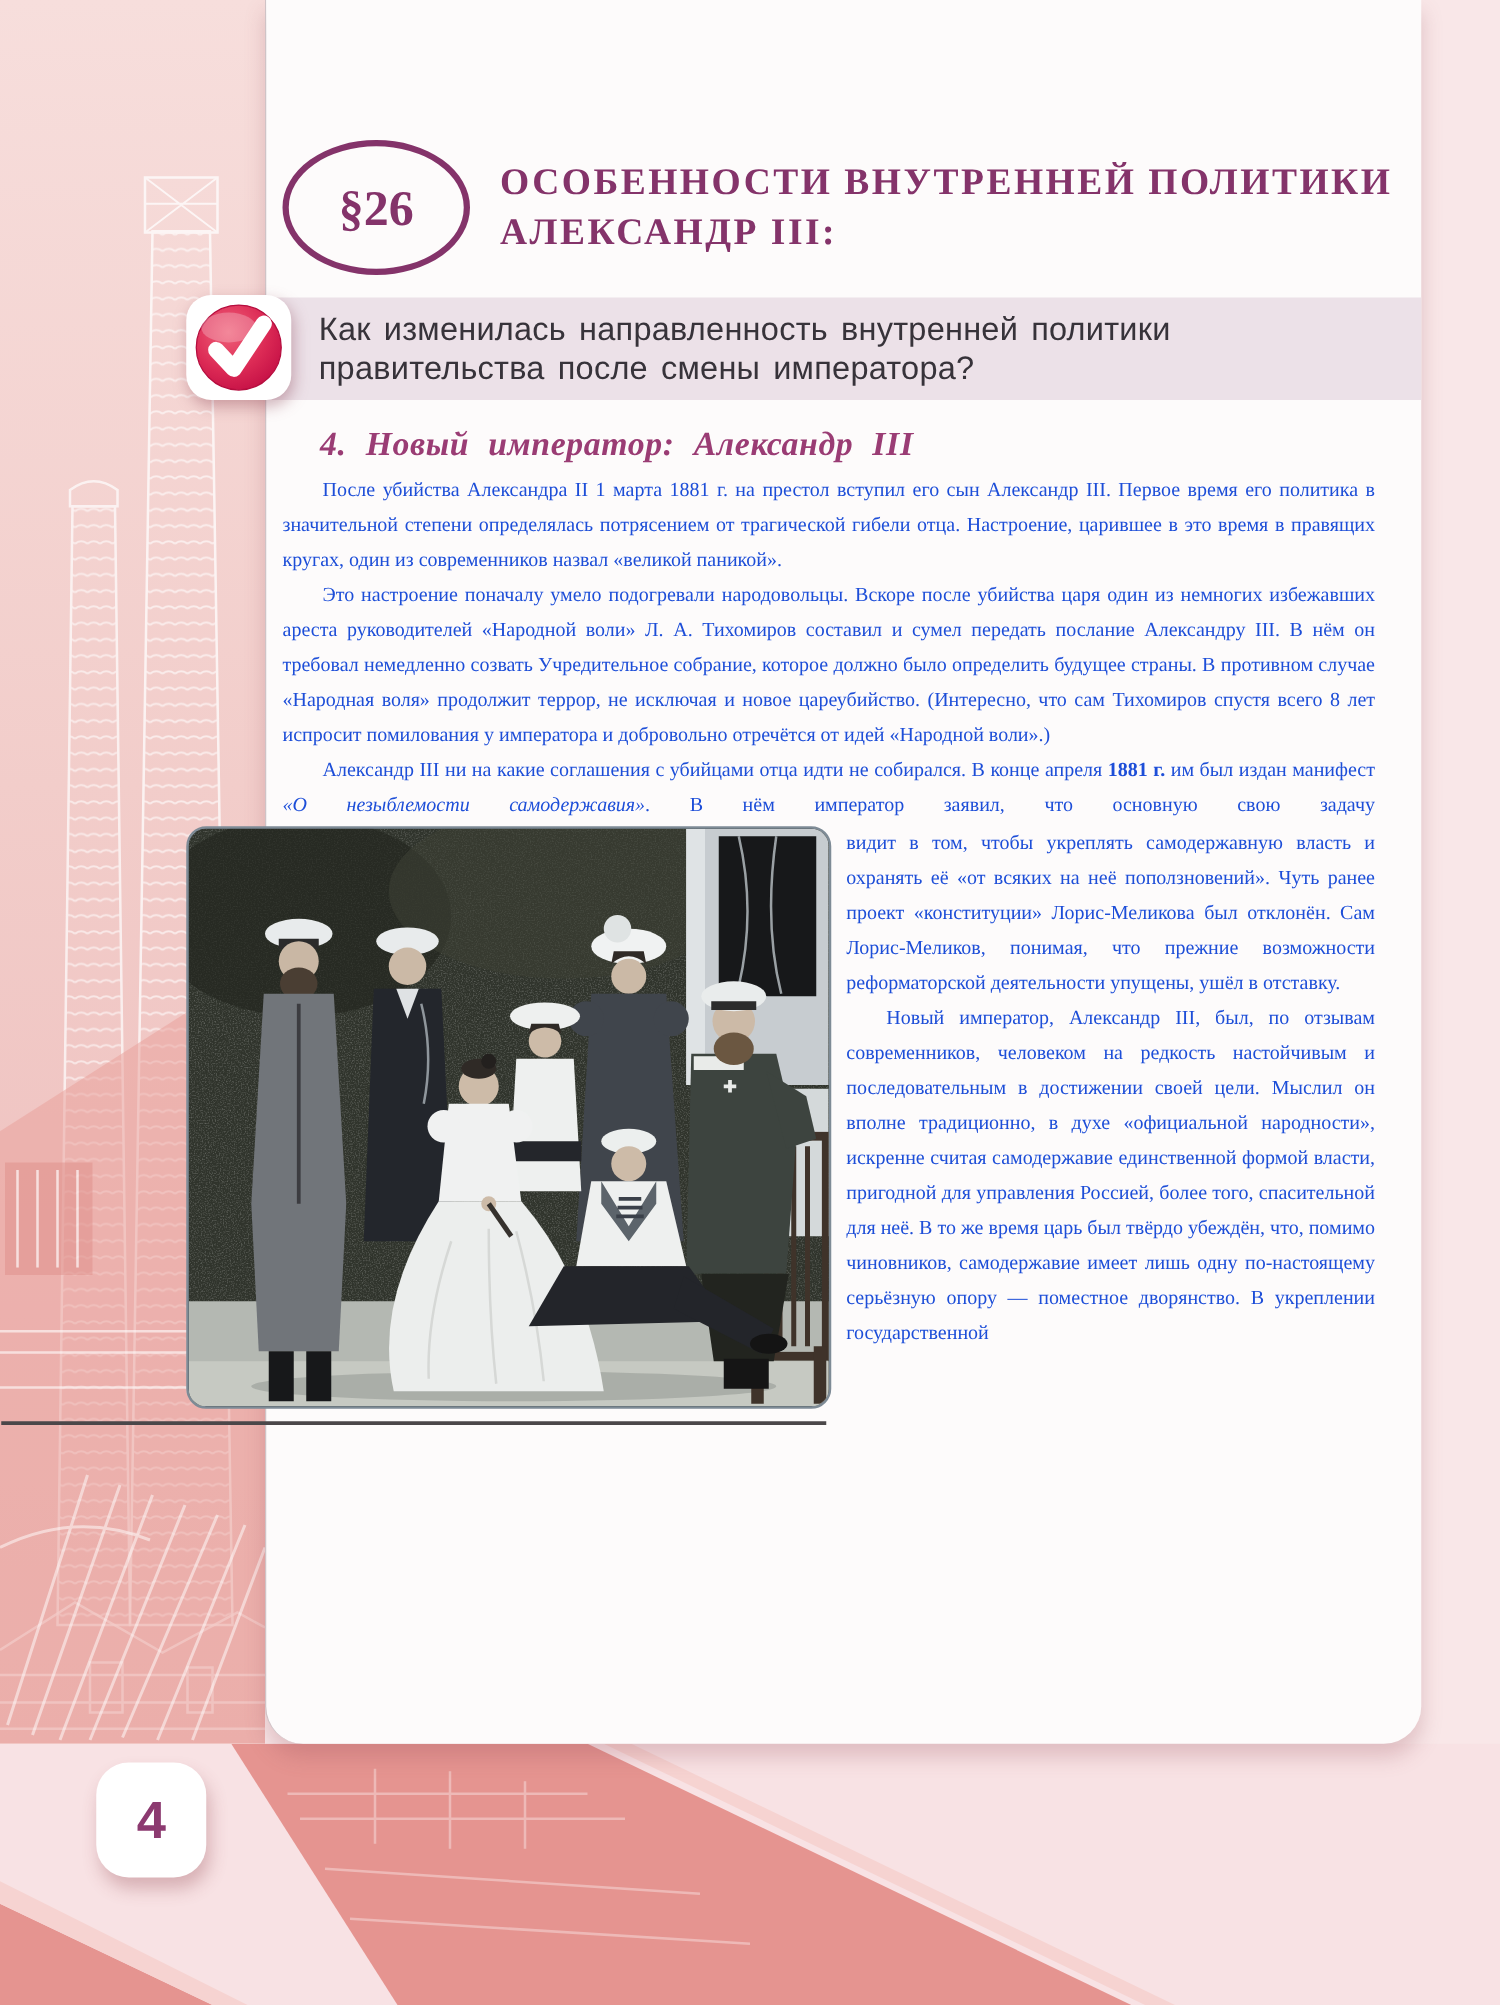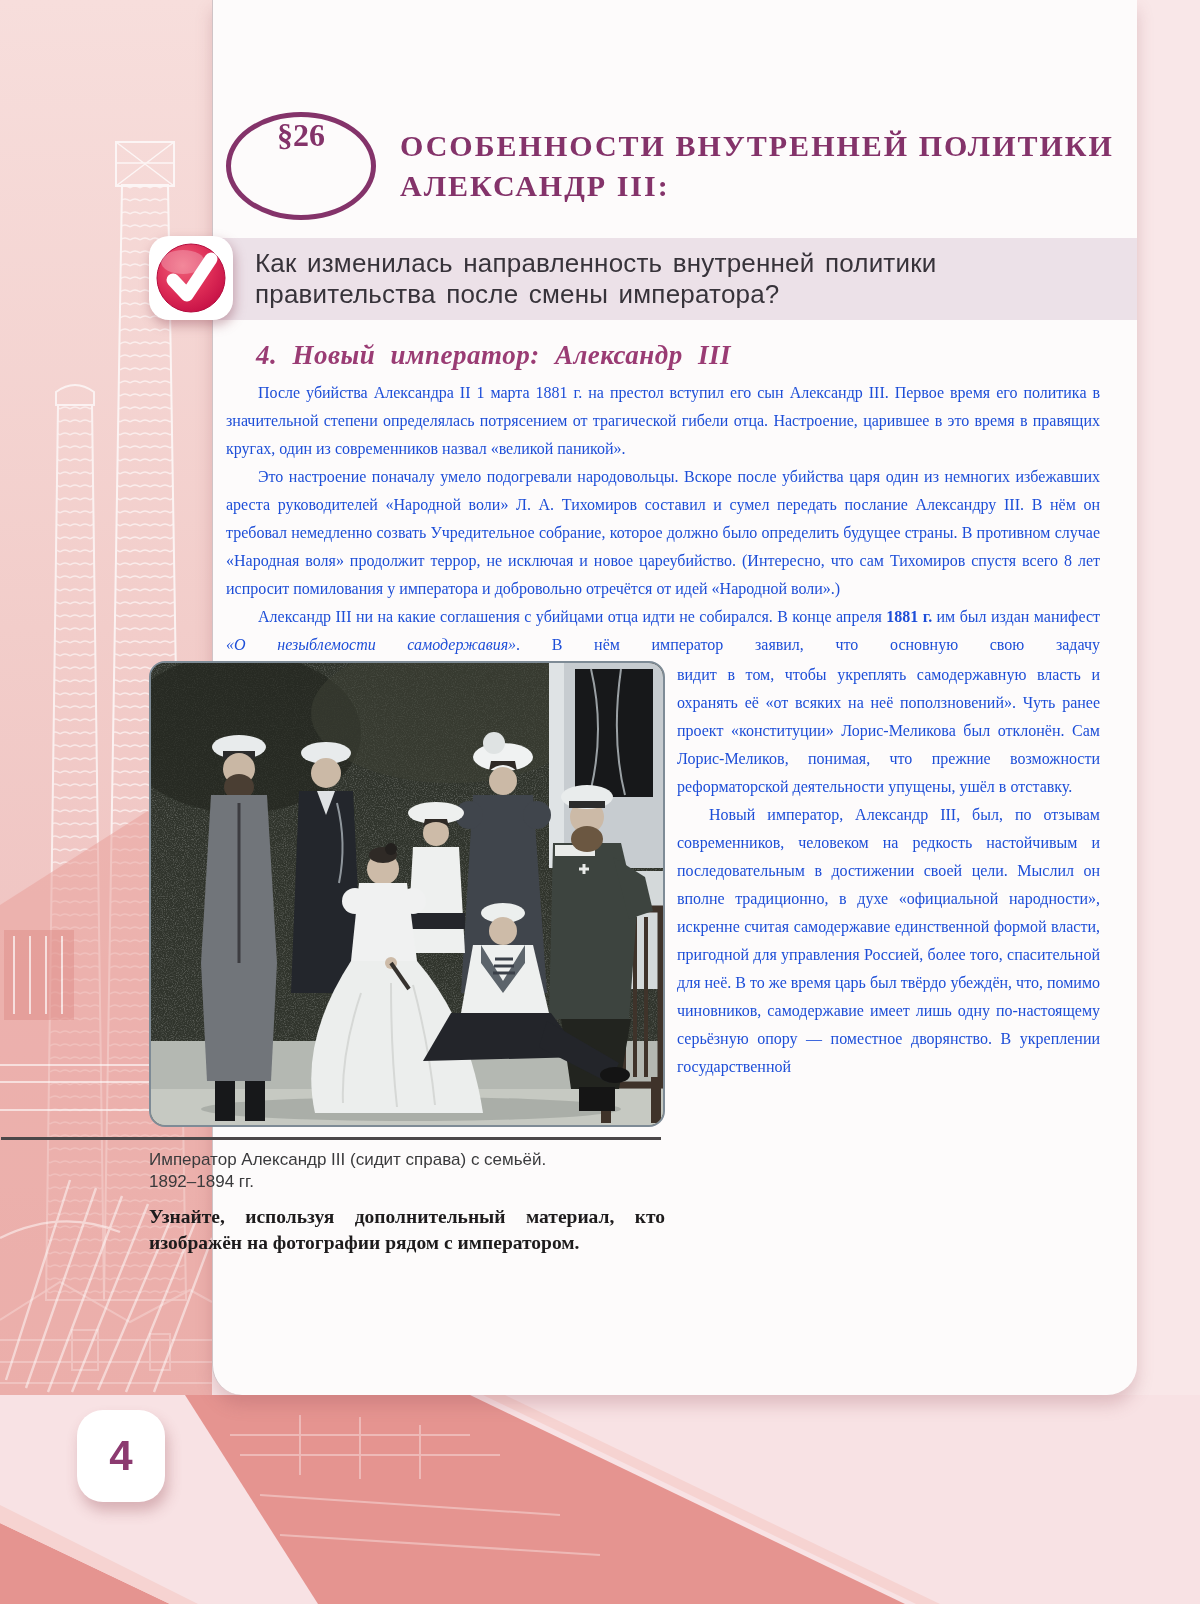--- a/index.html
+++ b/index.html
@@ -25,22 +25,22 @@
   .bg-bottom svg{display:block;}
 
   
   .content{position:absolute;left:212px;top:0;width:925px;height:1395px;
     background:var(--content_white);border-left:1px solid #cfc3c6;
     border-radius:0 0 30px 30px;box-shadow:0 10px 16px rgba(150,80,90,.25);}
 
   
   .header{display:flex;align-items:center;gap:24px;margin:112px 0 0 13px;}
   .badge-oval{flex:none;width:150px;height:108px;border:5px solid var(--accent_purple);
-    border-radius:50%;display:flex;justify-content:center;
-    color:var(--accent_purple);font-weight:bold;font-size:32px;font-family:"Liberation Serif",serif;}
+    border-radius:50%;display:flex;align-items:center;justify-content:center;
+    color:var(--accent_purple);font-weight:bold;font-size:40px;font-family:"Liberation Serif",serif;}
   .title{color:var(--accent_purple);font-weight:bold;font-size:30px;line-height:40px;
     letter-spacing:2px;font-family:"Liberation Serif",serif;}
 
   
   .question-strip{position:relative;margin-top:18px;background:var(--strip_lavender);
     padding:10px 70px 10px 42px;}
   .question-strip p{font-family:"Liberation Sans",sans-serif;font-size:26px;line-height:31px;
     color:#37333a;letter-spacing:.2px;word-spacing:3px;}
   .check-icon{position:absolute;left:-66px;top:-4px;width:88px;height:88px;
     filter:drop-shadow(2px 5px 6px rgba(120,40,60,.35));}
@@ -268,27 +268,20 @@
               <circle cx="352" cy="268" r="14" fill="#cdbba8"></circle>
               <path d="M322,282 L382,282 L398,350 L310,350 Z" fill="#eef0ef"></path>
               <path d="M330,282 L352,318 L374,282 L374,300 L352,330 L330,300 Z" fill="#5c646b"></path>
               <path d="M344,296 h18 M343,303 h20 M342,310 h22" stroke="#3a4049" stroke-width="3"></path>
               <path d="M300,350 L400,350 L432,394 L272,398 Z" fill="#23252a"></path>
               <path d="M396,358 L468,400 L458,420 L388,384 Z" fill="#23252a"></path>
               <ellipse cx="464" cy="412" rx="15" ry="8" fill="#141414"></ellipse>
             </svg>
           </div>
           <div class="caption-rule"></div>
-          <figcaption>
-            <div class="caption">
-              <div>Император Александр III (сидит справа) с семьёй.</div>
-              <div>1892–1894 гг.</div>
-            </div>
-            <p class="task">Узнайте, используя дополнительный материал, кто изображён на фотографии рядом с императором.</p>
-          </figcaption>
         </figure>
 
         <div class="col-right">
           <p class="para">видит в том, чтобы укреплять самодержавную власть и охранять её «от всяких на неё поползновений». Чуть ранее проект «конституции» Лорис-Меликова был отклонён. Сам Лорис-Меликов, понимая, что прежние возможности реформаторской деятельности упущены, ушёл в отставку.</p>
           <p class="para indent">Новый император, Александр III, был, по отзывам современников, человеком на редкость настойчивым и последовательным в достижении своей цели. Мыслил он вполне традиционно, в духе «официальной народности», искренне считая самодержавие единственной формой власти, пригодной для управления Россией, более того, спасительной для неё. В то же время царь был твёрдо убеждён, что, помимо чиновников, самодержавие имеет лишь одну по-настоящему серьёзную опору — поместное дворянство. В укреплении государственной</p>
         </div>
       </div>
     </div>
   </div>
 

